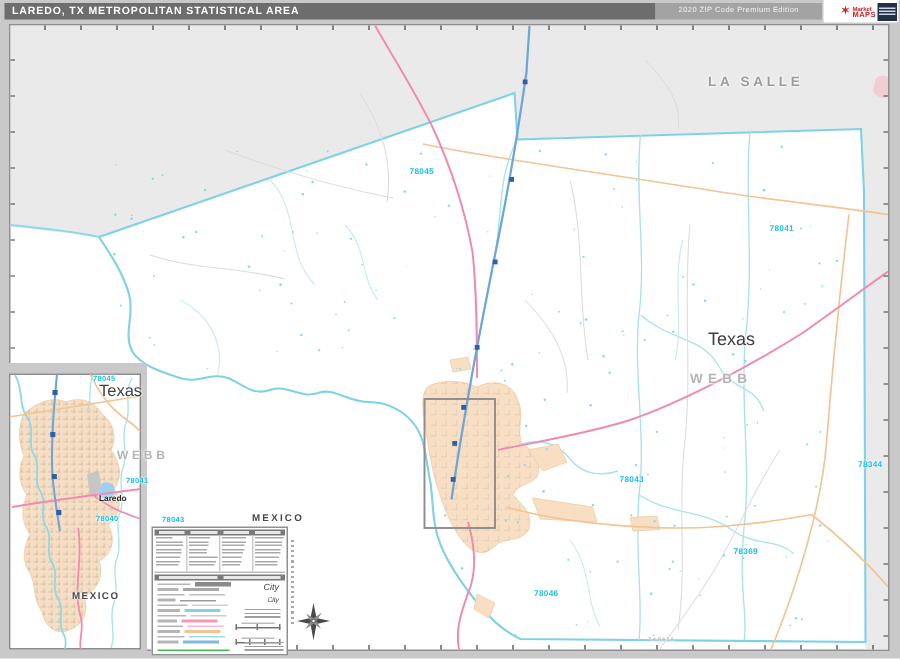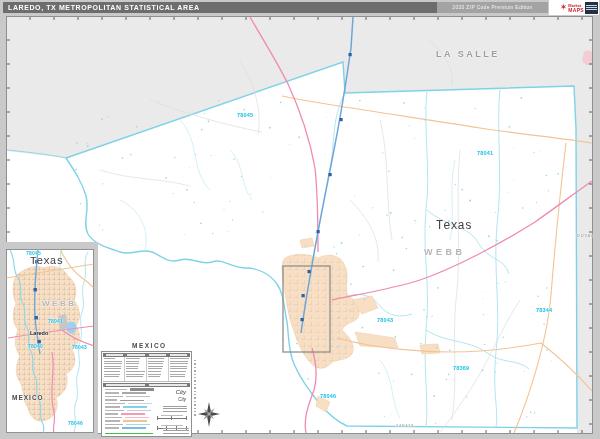--- a/index.html
+++ b/index.html
@@ -21,23 +21,23 @@
   .logo .brand .t1{color:var(--c-logo-red);font-size:4px;font-weight:bold;}
   .logo .brand .t2{color:var(--c-logo-red);font-size:5px;font-weight:bold;letter-spacing:.3px;}
   .logo .badge{width:13px;height:12px;background:#233046;display:flex;flex-direction:column;
     justify-content:center;gap:1px;padding:1px;box-sizing:border-box;}
   .logo .badge i{display:block;height:1px;background:#cfd8e6;}
 
   
   .map-svg{position:absolute;left:0;top:0;}
 
   
-  .lbl{position:absolute;white-space:nowrap;text-shadow:0 0 2px #fff,0 0 2px #fff;}
+  .lbl{position:absolute;white-space:nowrap;text-shadow:0 0 2px #fff,0 0 2px #fff;margin-left:36px;}
   .lbl.county{color:var(--c-county-label);font-weight:bold;}
-  .lbl.state{color:var(--c-state-label);font-family:Liberation Mono, monospace;}
+  .lbl.state{color:var(--c-state-label);}
   .lbl.zip{color:var(--c-zip-label);font-weight:bold;font-size:5.5px;letter-spacing:.2px;}
   .lbl.country{color:#4a4a4a;font-weight:bold;}
 
   
   .inset-panel{position:absolute;left:2px;top:242px;width:96px;height:196px;background:var(--c-margin);}
 
   
   .legend{position:absolute;left:101px;top:351px;width:91px;height:86px;background:#fff;
     border:1px solid #8f8f8f;box-sizing:border-box;}
   .legend .hdr{height:4px;background:#7a7a7a;margin:1px 1px 0 1px;display:flex;gap:4px;

